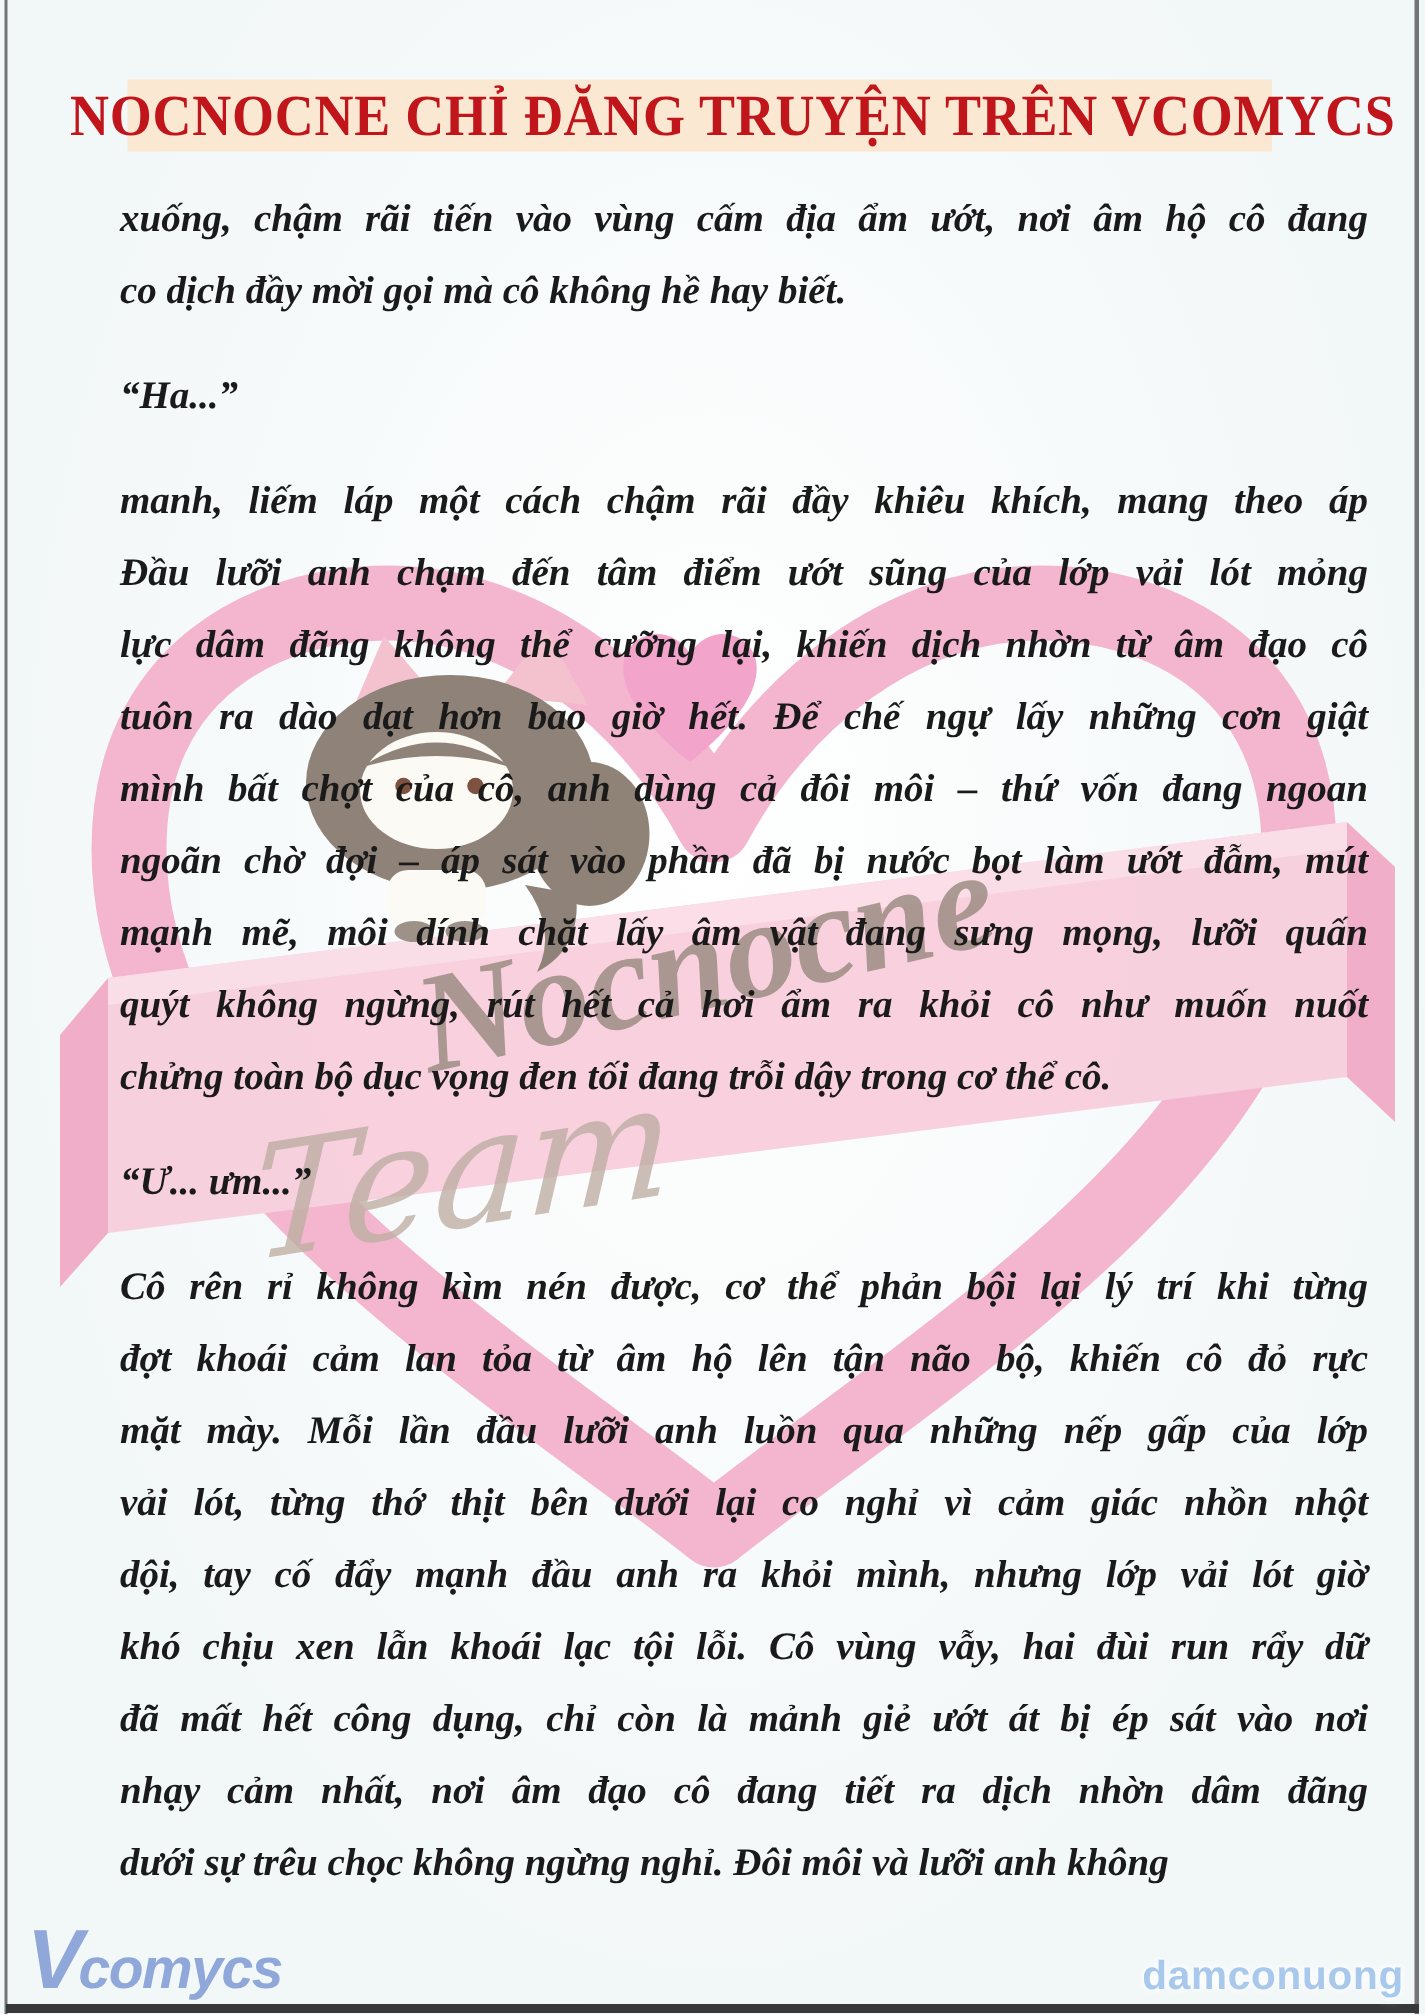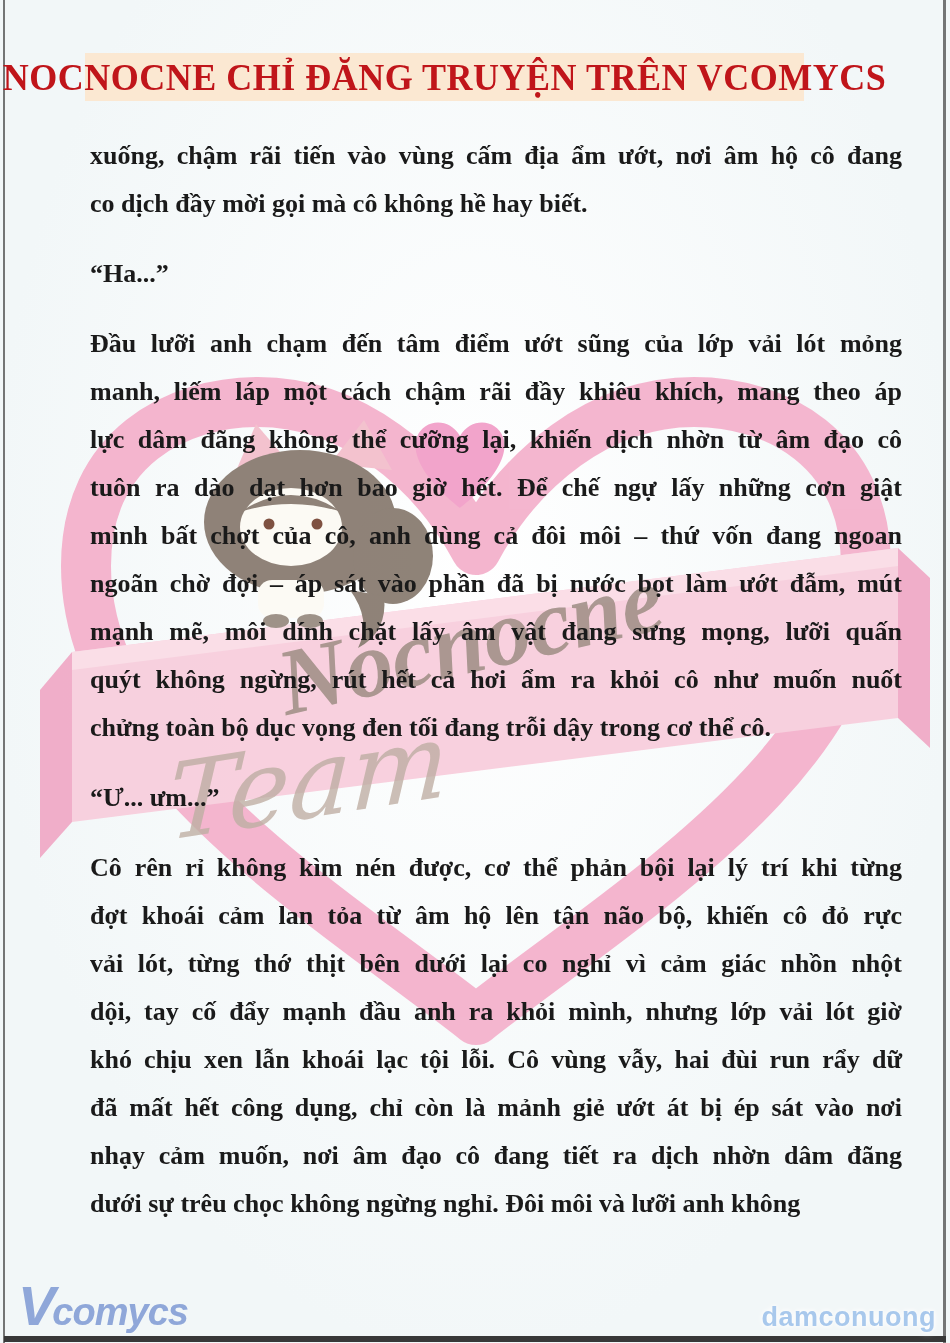--- a/index.html
+++ b/index.html
@@ -18,30 +18,30 @@
   .border-bottom{position:absolute;left:4px;right:4px;bottom:1px;height:6px;background:#383838;}
 
   
   .wm{position:absolute;left:0;top:0;width:950px;height:1343px;z-index:0;pointer-events:none;}
   .wm-name{font-family:"Liberation Serif",serif;font-weight:bold;font-style:italic;}
   .wm-team{font-family:"DejaVu Serif",serif;font-style:italic;}
 
   
   .banner{
     position:absolute;left:85px;top:53px;width:719px;height:48px;z-index:2;
-    background:#fbe8d2;display:flex;align-items:center;justify-content:center;
+    background:#fbe8d2;display:flex;align-items:center;justify-content:center;padding-left:44px;
   }
   .banner span{
     font-family:"Liberation Serif",serif;font-weight:700;font-size:36px;
     color:#c0151a;letter-spacing:.5px;white-space:nowrap;transform:scaleY(1.08);
   }
 
   
   .story{position:absolute;left:74px;top:116px;width:844px;z-index:1;}
-  .para{margin:16px;}
+  .para{margin:6px;font-style:italic;}
   .para + .para{margin-top:22px;}
   .line{
     font-family:"Liberation Serif",serif;font-weight:700;font-size:26px;
     line-height:48px;color:#1a1a1a;text-align:left;
   }
   .line.fill{text-align:justify;text-align-last:justify;}
 
   
   .footer-logo{position:absolute;left:18px;top:1278px;z-index:2;color:#8fa7d9;
     font-family:"Liberation Sans",sans-serif;font-style:italic;font-weight:700;line-height:1;}
@@ -99,41 +99,42 @@
 
   <div id="story" class="story">
       <div class="para body">
         <div class="line fill">xuống, chậm rãi tiến vào vùng cấm địa ẩm ướt, nơi âm hộ cô đang</div>
         <div class="line">co dịch đầy mời gọi mà cô không hề hay biết.</div>
       </div>
       <div class="para quote">
         <div class="line">“Ha...”</div>
       </div>
       <div class="para body">
+        <div class="line fill">manh, liếm láp một cách chậm rãi đầy khiêu khích, mang theo áp</div>
         <div class="line fill">Đầu lưỡi anh chạm đến tâm điểm ướt sũng của lớp vải lót mỏng</div>
-        <div class="line fill">manh, liếm láp một cách chậm rãi đầy khiêu khích, mang theo áp</div>
         <div class="line fill">lực dâm đãng không thể cưỡng lại, khiến dịch nhờn từ âm đạo cô</div>
         <div class="line fill">tuôn ra dào dạt hơn bao giờ hết. Để chế ngự lấy những cơn giật</div>
         <div class="line fill">mình bất chợt của cô, anh dùng cả đôi môi – thứ vốn đang ngoan</div>
         <div class="line fill">ngoãn chờ đợi – áp sát vào phần đã bị nước bọt làm ướt đẫm, mút</div>
         <div class="line fill">mạnh mẽ, môi dính chặt lấy âm vật đang sưng mọng, lưỡi quấn</div>
         <div class="line fill">quýt không ngừng, rút hết cả hơi ẩm ra khỏi cô như muốn nuốt</div>
         <div class="line">chửng toàn bộ dục vọng đen tối đang trỗi dậy trong cơ thể cô.</div>
       </div>
       <div class="para quote">
         <div class="line">“Ư... ưm...”</div>
       </div>
       <div class="para body">
         <div class="line fill">Cô rên rỉ không kìm nén được, cơ thể phản bội lại lý trí khi từng</div>
         <div class="line fill">đợt khoái cảm lan tỏa từ âm hộ lên tận não bộ, khiến cô đỏ rực</div>
+        <div class="line fill">mặt mày. Mỗi lần đầu lưỡi anh luồn qua những nếp gấp của lớp</div>
         <div class="line fill">vải lót, từng thớ thịt bên dưới lại co nghỉ vì cảm giác nhồn nhột</div>
         <div class="line fill">dội, tay cố đẩy mạnh đầu anh ra khỏi mình, nhưng lớp vải lót giờ</div>
         <div class="line fill">khó chịu xen lẫn khoái lạc tội lỗi. Cô vùng vẫy, hai đùi run rẩy dữ</div>
         <div class="line fill">đã mất hết công dụng, chỉ còn là mảnh giẻ ướt át bị ép sát vào nơi</div>
-        <div class="line fill">nhạy cảm muốn, nơi âm đạo cô đang tiết ra dịch nhờn dâm đãng</div>
+        <div class="line fill">nhạy cảm nhất, nơi âm đạo cô đang tiết ra dịch nhờn dâm đãng</div>
         <div class="line">dưới sự trêu chọc không ngừng nghỉ. Đôi môi và lưỡi anh không</div>
       </div>
     </div>
 
   <div class="footer-logo"><span class="logo-v">V</span><span class="logo-rest">comycs</span></div>
   <div class="credit">damconuong</div>
 
   <div class="border-left"></div>
   <div class="border-right"></div>
   <div class="border-bottom"></div>

